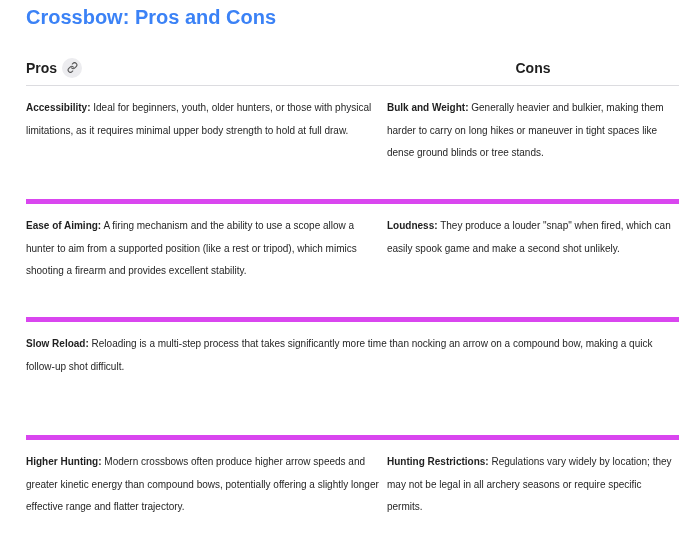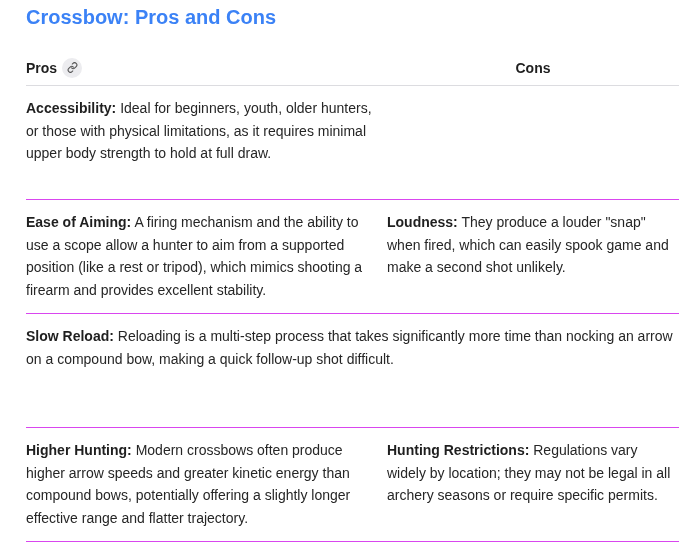--- a/index.html
+++ b/index.html
@@ -23,22 +23,22 @@
     font-size: 14px; font-weight: bold; align-items: center; text-align: center;
   }
   .hdr .c1 { width: 361px; display: flex; align-items: center; }
   .hdr .c2 { flex: 1; }
   .link-btn {
     display: inline-flex; width: 20px; height: 20px; border-radius: 50%;
     background: #ececef; margin-left: 5px; align-items: center; justify-content: center;
     cursor: pointer;
   }
   .row {
-    display: flex; border-bottom: 1px solid #d946ef; height: 113px;
-    font-size: 14px; line-height: 22.5px;
+    display: flex; border-bottom: 5px solid #d946ef; height: 113px;
+    font-size: 10px; line-height: 22.5px;
   }
   .row .cell { padding-top: 11px; box-sizing: border-box; }
   .row .c1 { width: 361px; padding-right: 8px; }
   .row .c2 { flex: 1; }
   .term { font-weight: bold; color: #1f1f1f; }
   .desc { color: #262626; }
 </style>
 </head>
 <body>
 
@@ -53,20 +53,21 @@
           <path d="M10 13a5 5 0 0 0 7.07 0l3-3a5 5 0 0 0-7.07-7.07l-1.5 1.5"></path>
           <path d="M14 11a5 5 0 0 0-7.07 0l-3 3a5 5 0 0 0 7.07 7.07l1.5-1.5"></path>
         </svg>
       </span>
     </div>
     <div class="c2">Cons</div>
   </div>
 
   <div class="row">
     <div class="cell c1"><span class="term">Accessibility:</span><span class="desc"> Ideal for beginners, youth, older hunters, or those with physical limitations, as it requires minimal upper body strength to hold at full draw.</span></div>
+    <div class="cell c2"><span class="term">Bulk and Weight:</span><span class="desc"> Generally heavier and bulkier, making them harder to carry on long hikes or maneuver in tight spaces like dense ground blinds or tree stands.</span></div>
   </div>
   <div class="row">
     <div class="cell c1"><span class="term">Ease of Aiming:</span><span class="desc"> A firing mechanism and the ability to use a scope allow a hunter to aim from a supported position (like a rest or tripod), which mimics shooting a firearm and provides excellent stability.</span></div>
     <div class="cell c2"><span class="term">Loudness:</span><span class="desc"> They produce a louder "snap" when fired, which can easily spook game and make a second shot unlikely.</span></div>
   </div>
   <div class="row">
     <div class="cell c2"><span class="term">Slow Reload:</span><span class="desc"> Reloading is a multi-step process that takes significantly more time than nocking an arrow on a compound bow, making a quick follow-up shot difficult.</span></div>
   </div>
   <div class="row">
     <div class="cell c1"><span class="term">Higher Hunting:</span><span class="desc"> Modern crossbows often produce higher arrow speeds and greater kinetic energy than compound bows, potentially offering a slightly longer effective range and flatter trajectory.</span></div>

